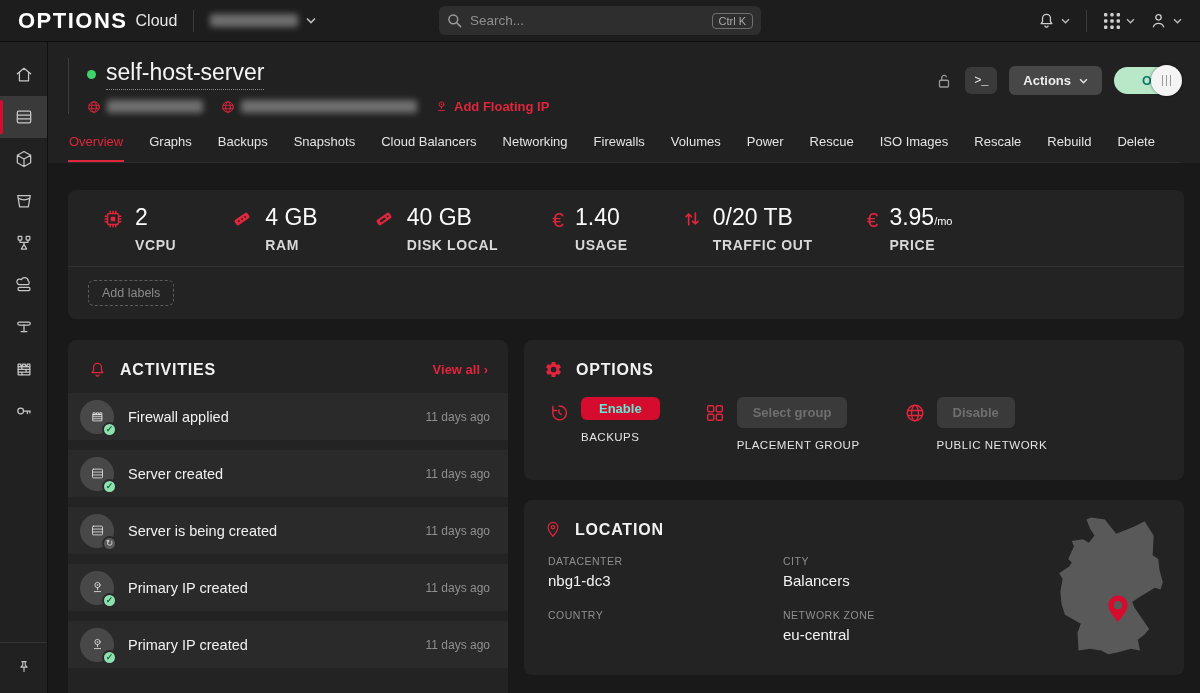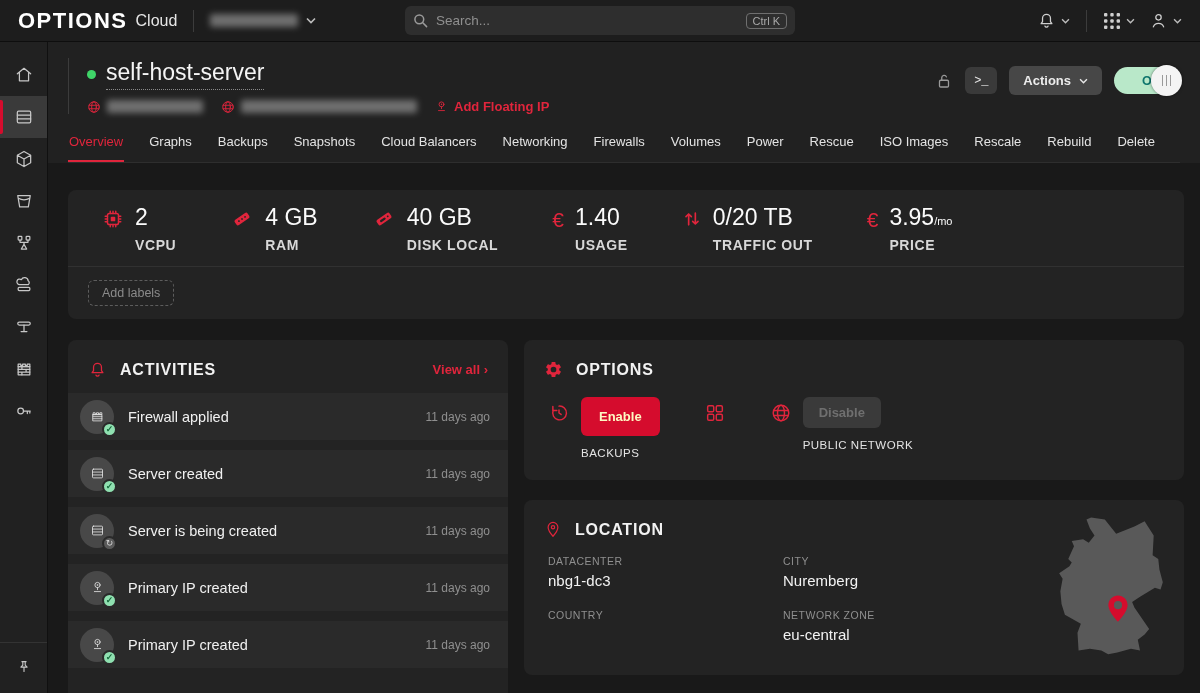--- a/index.html
+++ b/index.html
@@ -9,21 +9,21 @@
   
   .topbar { height:42px; background:#1d1d1d; display:flex; align-items:center;
     padding:0 18px; position:relative; border-bottom:1px solid #0e0e0e; }
   .logo { font-size:22px; font-weight:800; letter-spacing:1.5px; color:#fff; }
   .logo-suffix { font-size:16px; font-weight:400; color:#e6e6e6; margin-left:8px; }
   .vsep { width:1px; height:22px; background:#3c3c3c; margin:0 16px; }
   .project-select { display:flex; align-items:center; gap:8px; cursor:pointer; }
   .blur-block { background:#8a8a8a; filter:blur(3px); border-radius:2px; opacity:.75; }
   .pb-project { width:88px; height:13px; }
   .search-box { position:absolute; left:50%; transform:translateX(-50%);
-    width:390px; height:29px; background:#2e2e2e; border-radius:6px;
+    width:322px; height:29px; background:#2e2e2e; border-radius:6px;
     display:flex; align-items:center; padding:0 8px; gap:8px; }
   .search-ph { color:#8f8f8f; font-size:13.5px; flex:1; }
   .kbd { border:1px solid #6f6f6f; border-radius:4px; color:#a9a9a9;
     font-size:11px; padding:1px 6px; }
   .topbar-right { margin-left:auto; display:flex; align-items:center; gap:14px; }
   .tb-item { display:flex; align-items:center; gap:5px; cursor:pointer; }
 
   svg.ic { display:block; }
   .chev { stroke:#bdbdbd; stroke-width:1.6; fill:none; }
 
@@ -117,22 +117,22 @@
   .act-text { font-size:14.5px; color:#f0f0f0; margin-left:14px; }
   .act-time { margin-left:auto; font-size:12px; color:#8f8f8f; }
   .aicon { stroke:#e6e6e6; stroke-width:1.3; fill:none; stroke-linejoin:round; stroke-linecap:round; }
 
   
   .right-col { display:flex; flex-direction:column; gap:20px; width:660px; }
   .options-card { height:140px; }
   .options-row { display:flex; gap:44px; padding:4px 24px 0 24px; }
   .opt-group { display:flex; gap:11px; }
   .opt-icon { margin-top:5px; }
-  .btn-red { background:#d50c2d; color:#fef9c3; border:none; border-radius:6px;
-    font-size:13px; font-weight:700; padding:12px 18px; cursor:pointer; }
+  .btn-red { background:#d50c2d; color:#5eead4; border:none; border-radius:6px;
+    font-size:13px; font-weight:700; padding:4px 18px; cursor:pointer; }
   .btn-disabled { background:#3a3a3a; color:#6f6f6f; border:none; border-radius:6px;
     font-size:13px; font-weight:700; padding:8px 16px; cursor:not-allowed; }
   .opt-label { font-size:11.5px; letter-spacing:.5px; color:#e3e3e3; margin-top:11px; }
 
   .location-card { height:175px; position:relative; }
   .loc-grid { display:grid; grid-template-columns:235px 235px; row-gap:20px;
     padding:2px 24px 0 24px; }
   .loc-label { font-size:10.5px; letter-spacing:.5px; color:#8f8f8f; margin-bottom:5px; }
   .loc-value { font-size:15px; color:#f2f2f2; display:flex; align-items:center; gap:8px; }
   .flag { width:20px; height:13px; border-radius:2px; overflow:hidden; display:inline-block; }
@@ -519,20 +519,24 @@
                   <div class="opt-label">BACKUPS</div>
                 </div>
               </div>
               <div class="opt-group">
                 <svg class="ic opt-icon" width="22" height="22" viewBox="0 0 24 24">
                   <rect class="ricon" x="4" y="4" width="6.6" height="6.6" rx="1.4"></rect>
                   <rect class="ricon" x="13.4" y="4" width="6.6" height="6.6" rx="1.4"></rect>
                   <rect class="ricon" x="4" y="13.4" width="6.6" height="6.6" rx="1.4"></rect>
                   <rect class="ricon" x="13.4" y="13.4" width="6.6" height="6.6" rx="1.4"></rect>
                 </svg>
+                <div>
+                  <button class="btn-disabled">Select group</button>
+                  <div class="opt-label">PLACEMENT GROUP</div>
+                </div>
               </div>
               <div class="opt-group">
                 <svg class="ic opt-icon" width="22" height="22" viewBox="0 0 24 24">
                   <circle class="ricon" cx="12" cy="12" r="8.5"></circle>
                     <ellipse class="ricon" cx="12" cy="12" rx="3.8" ry="8.5"></ellipse>
                   <path class="ricon" d="M4 9.2 H20 M4 14.8 H20"></path>
                 </svg>
                 <div>
                   <button class="btn-disabled">Disable</button>
                   <div class="opt-label">PUBLIC NETWORK</div>
@@ -549,21 +553,21 @@
               </svg>
               <span class="card-title">LOCATION</span>
             </div>
             <div class="loc-grid">
               <div>
                 <div class="loc-label">DATACENTER</div>
                 <div class="loc-value">nbg1-dc3</div>
               </div>
               <div>
                 <div class="loc-label">CITY</div>
-                <div class="loc-value">Nuremberg</div>
+                <div class="loc-value">Balancers</div>
               </div>
               <div>
                 <div class="loc-label">COUNTRY</div>
               </div>
               <div>
                 <div class="loc-label">NETWORK ZONE</div>
                 <div class="loc-value">eu-central</div>
               </div>
             </div>
             <div class="map-wrap">

